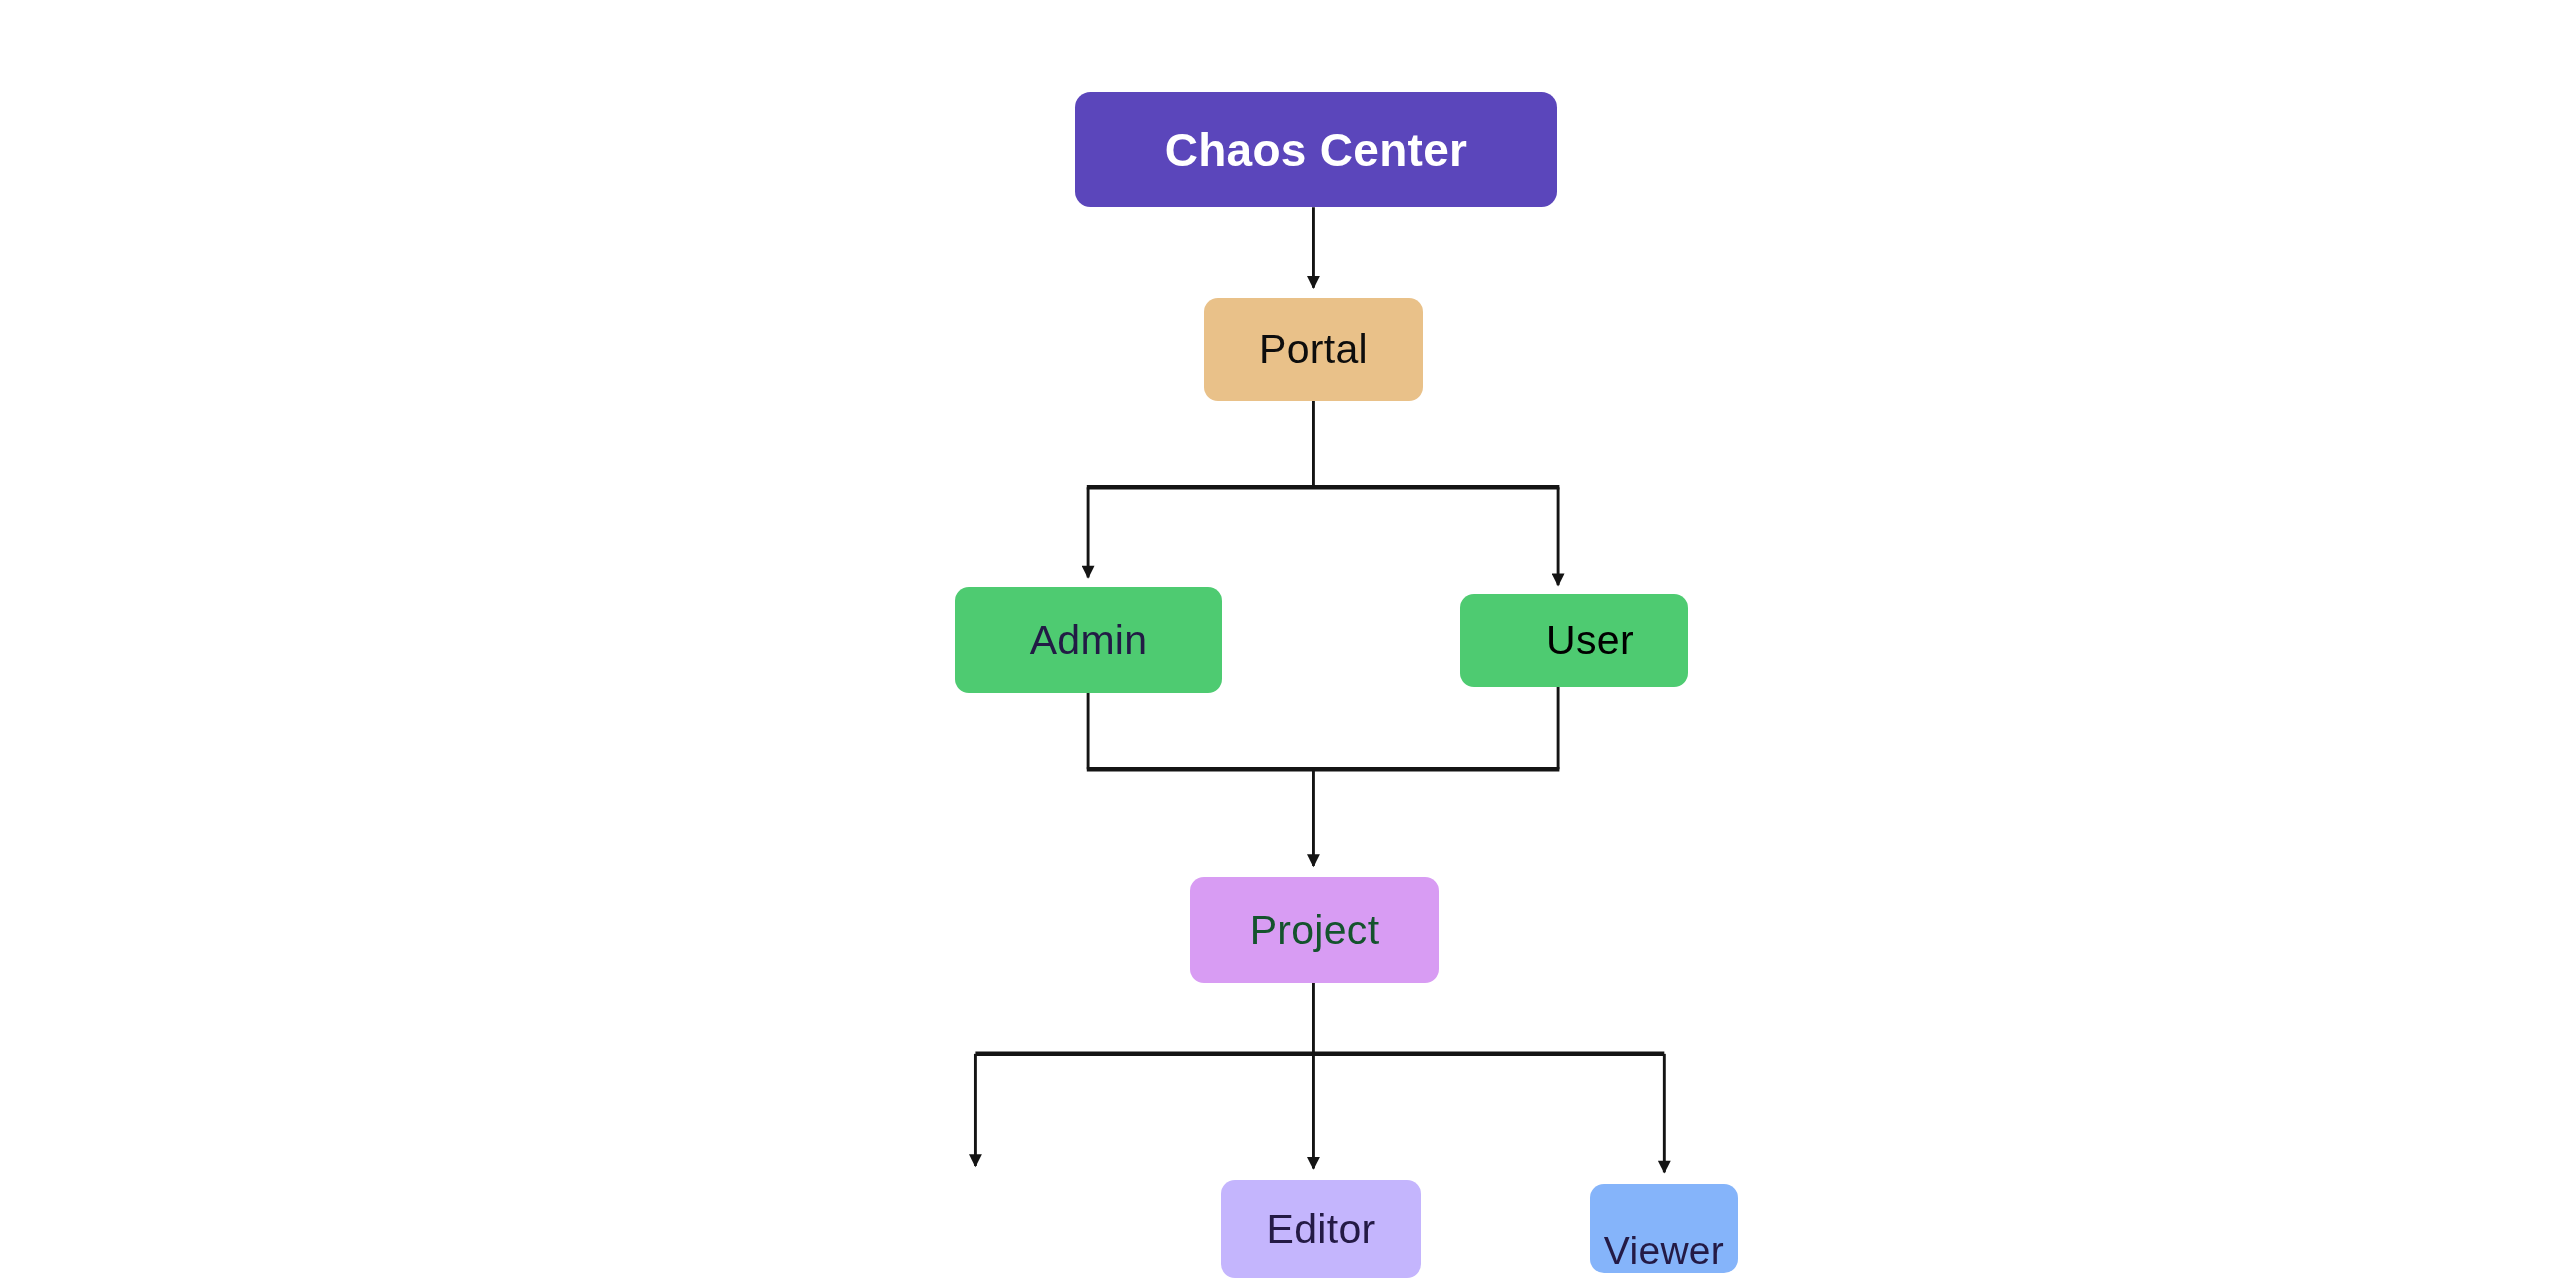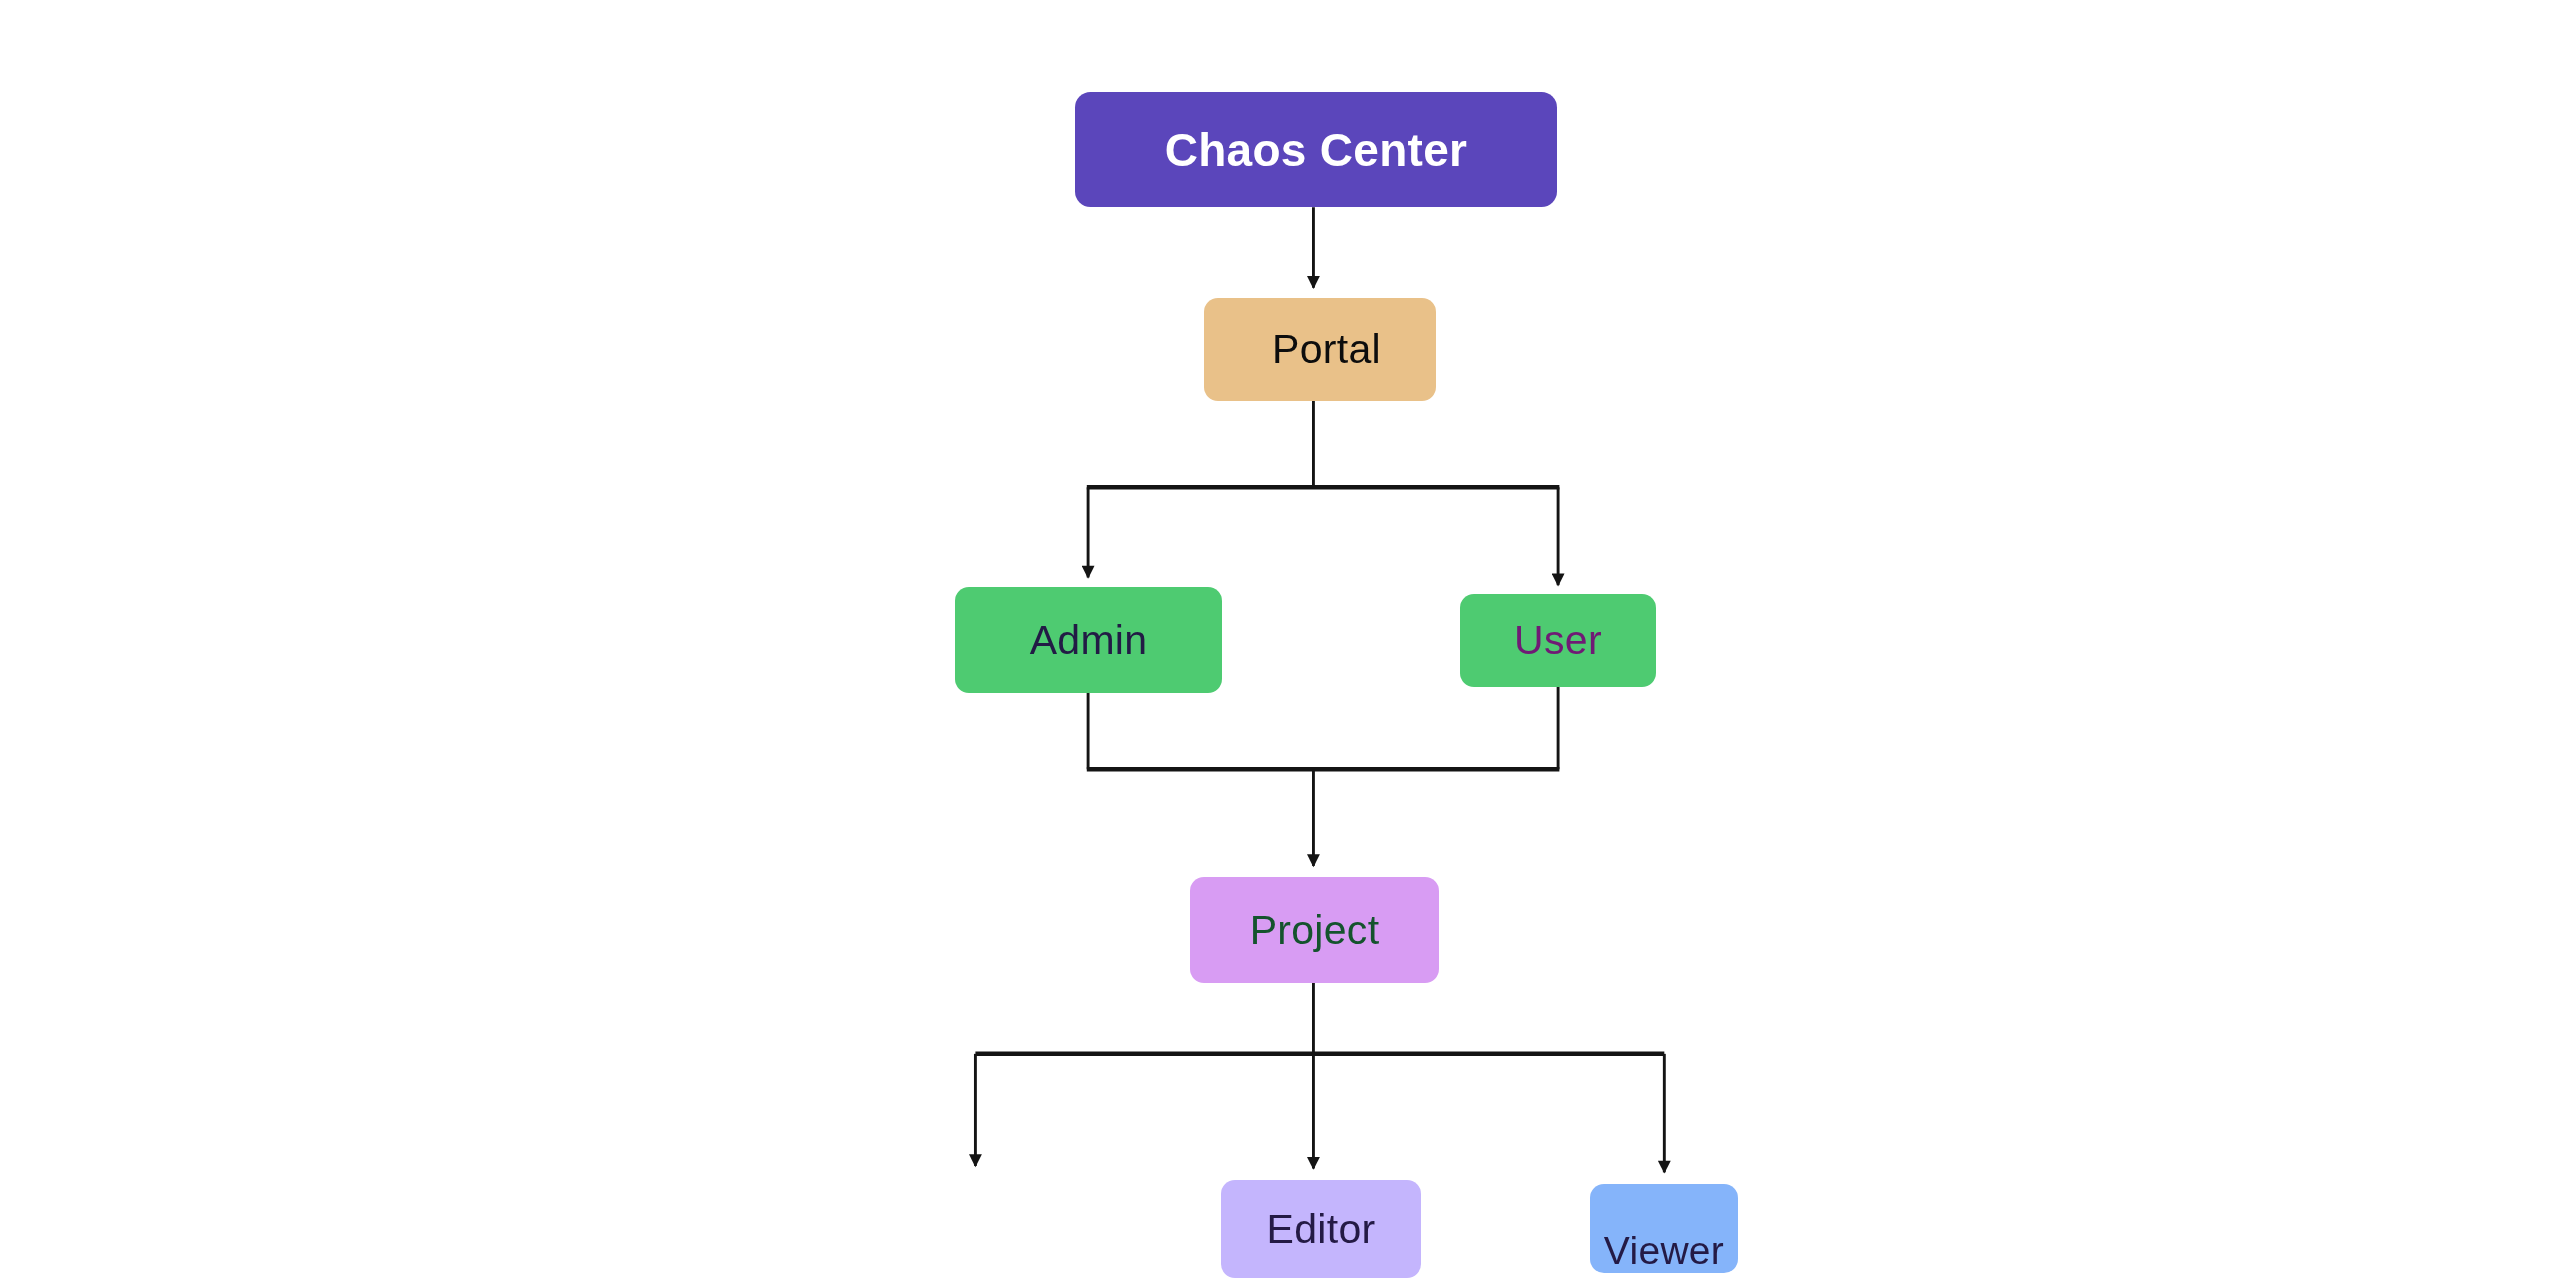--- a/index.html
+++ b/index.html
@@ -79,29 +79,29 @@
     <path class="bar" d="M1515 1590 H2585"></path>
     <path class="line" d="M2040 1479 V1768" marker-end="url(#arrow)"></path>
     <path class="line" d="M1515 1590 V1764" marker-end="url(#arrow)"></path>
     <path class="line" d="M2585 1590 V1774" marker-end="url(#arrow)"></path>
   </svg>
 
   <div class="node root" style="left: 1075px; top: 62px; width: 482px; height: 115px; background: rgb(91, 70, 187); color: rgb(255, 255, 255);">
     <span>Chaos Center</span>
   </div>
 
-  <div class="node" style="left: 1204px; top: 268px; width: 219px; height: 103px; background: rgb(233, 193, 137); color: rgb(13, 13, 13); padding-left: 13px;">
+  <div class="node" style="left: 1204px; top: 268px; width: 219px; height: 103px; background: rgb(233, 193, 137); color: rgb(13, 13, 13);">
     <span>Portal</span>
   </div>
 
   <div class="node" style="left: 955px; top: 557px; width: 267px; height: 106px; background: rgb(78, 203, 113); color: rgb(34, 27, 69);">
     <span>Admin</span>
   </div>
 
-  <div class="node" style="left: 1460px; top: 564px; width: 196px; height: 93px; background: rgb(78, 203, 113); color: #701a75;">
+  <div class="node" style="left: 1460px; top: 564px; width: 196px; height: 93px; background: rgb(78, 203, 113); color: #000000; padding-left: 32px;">
     <span>User</span>
   </div>
 
   <div class="node" style="left: 1190px; top: 847px; width: 249px; height: 106px; background: rgb(216, 156, 243); color: #14532d;">
     <span>Project</span>
   </div>
 
 
   <div class="node" style="left: 1221px; top: 1150px; width: 200px; height: 98px; background: #c4b5fd; color: rgb(36, 26, 69);">
     <span>Editor</span>

